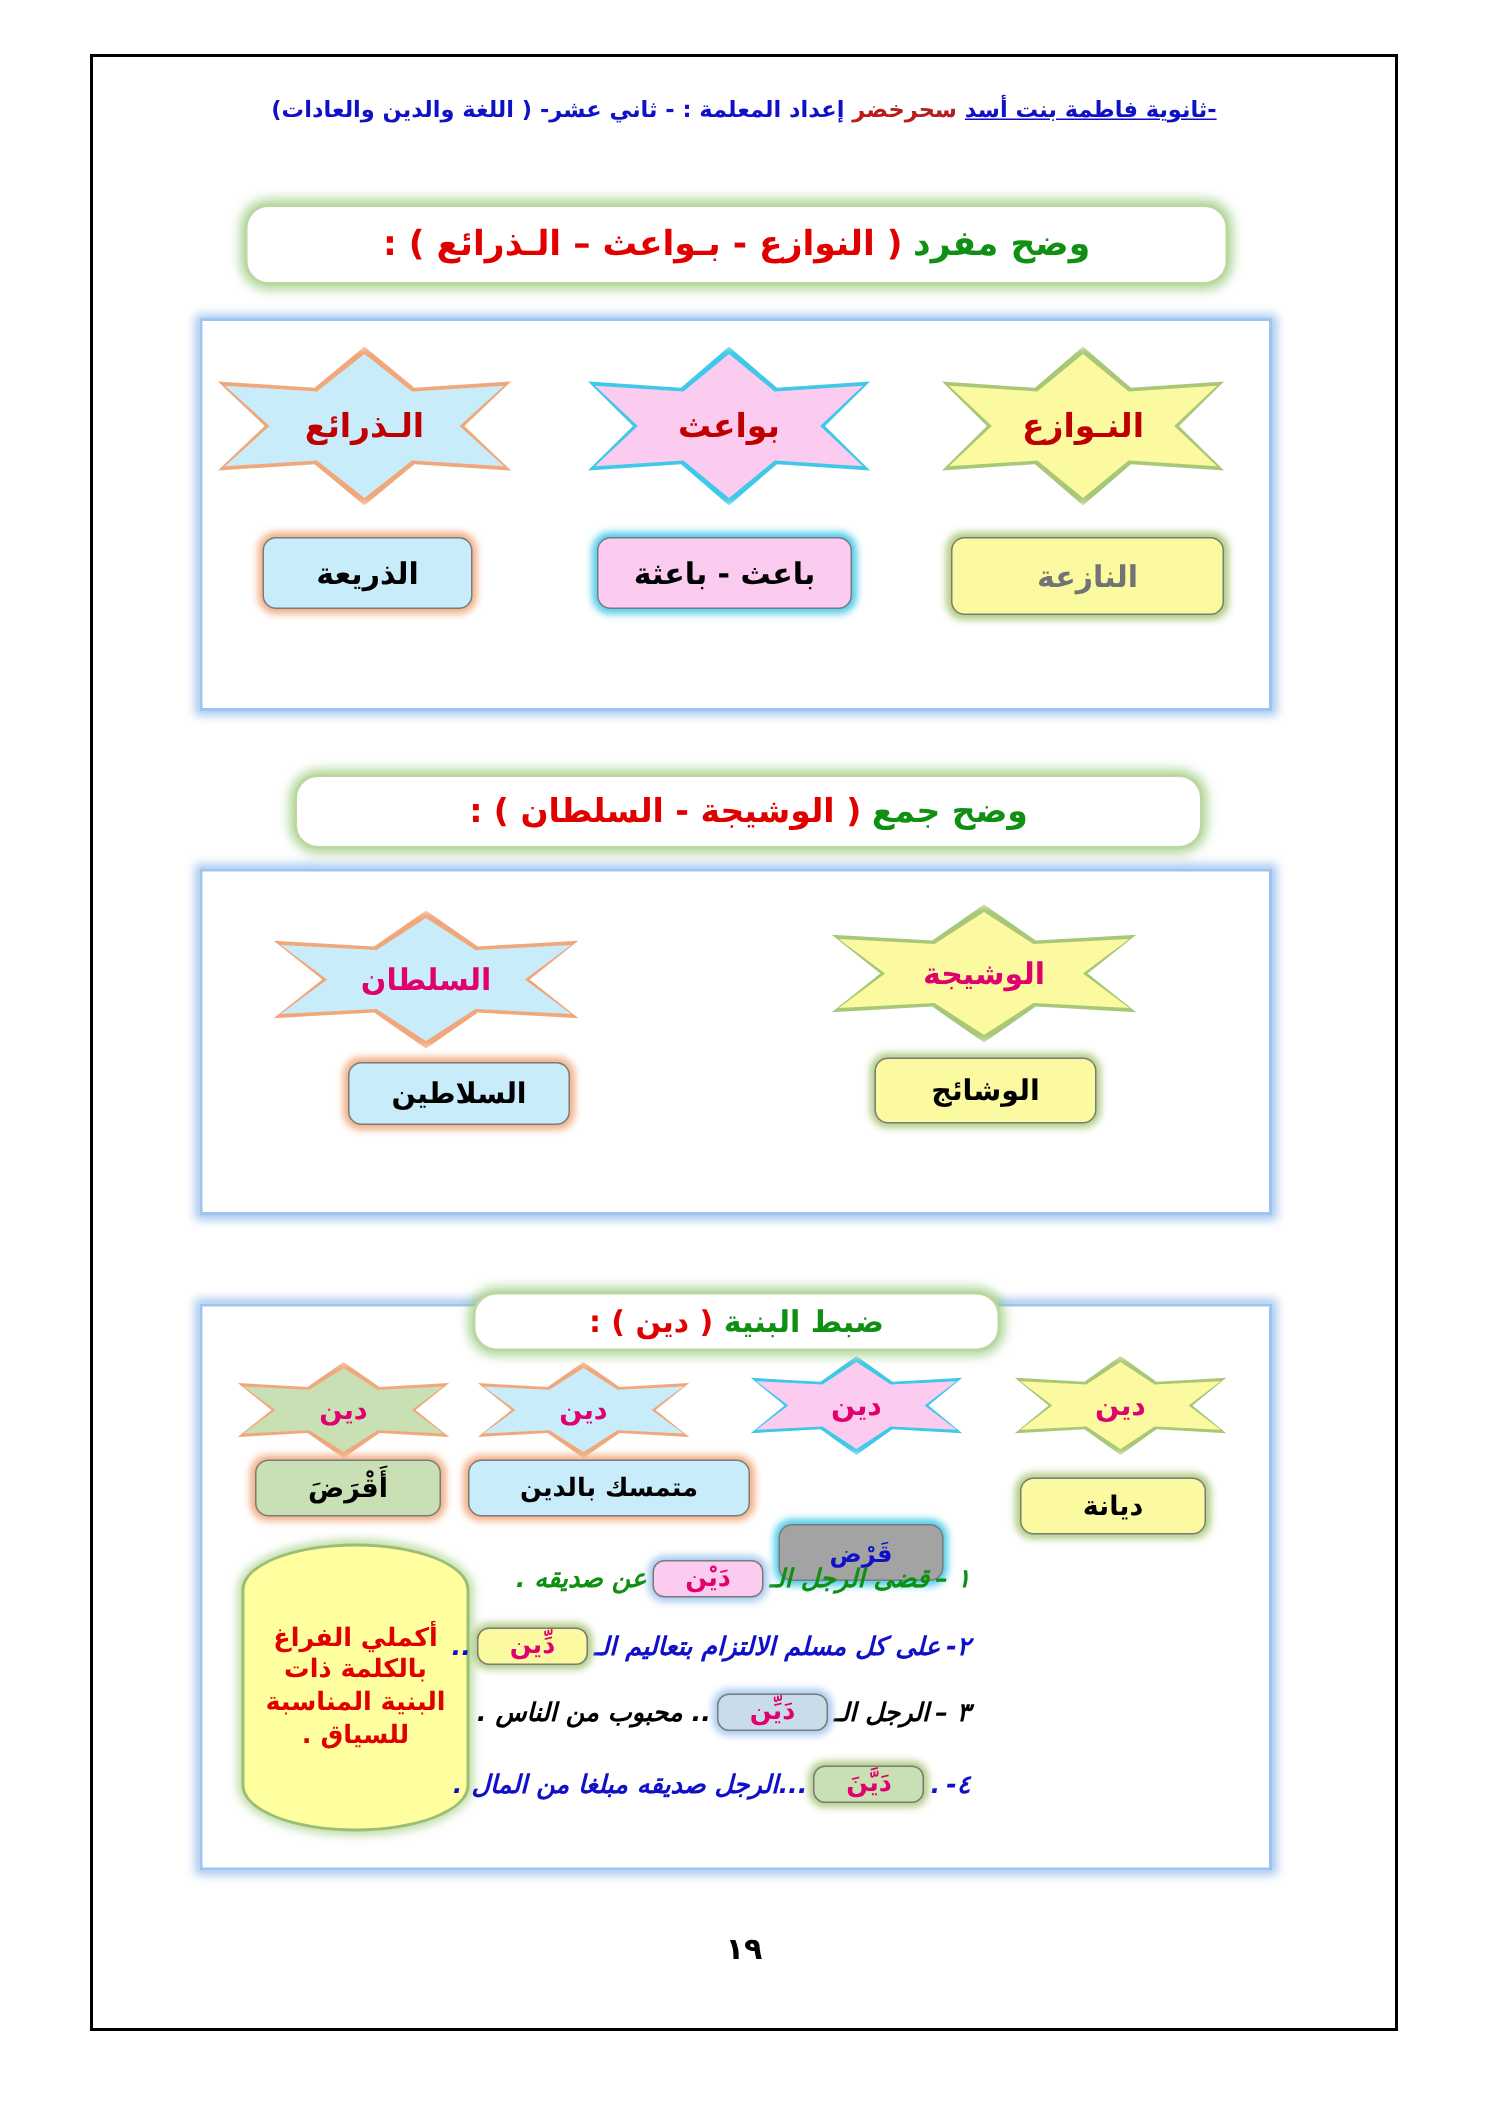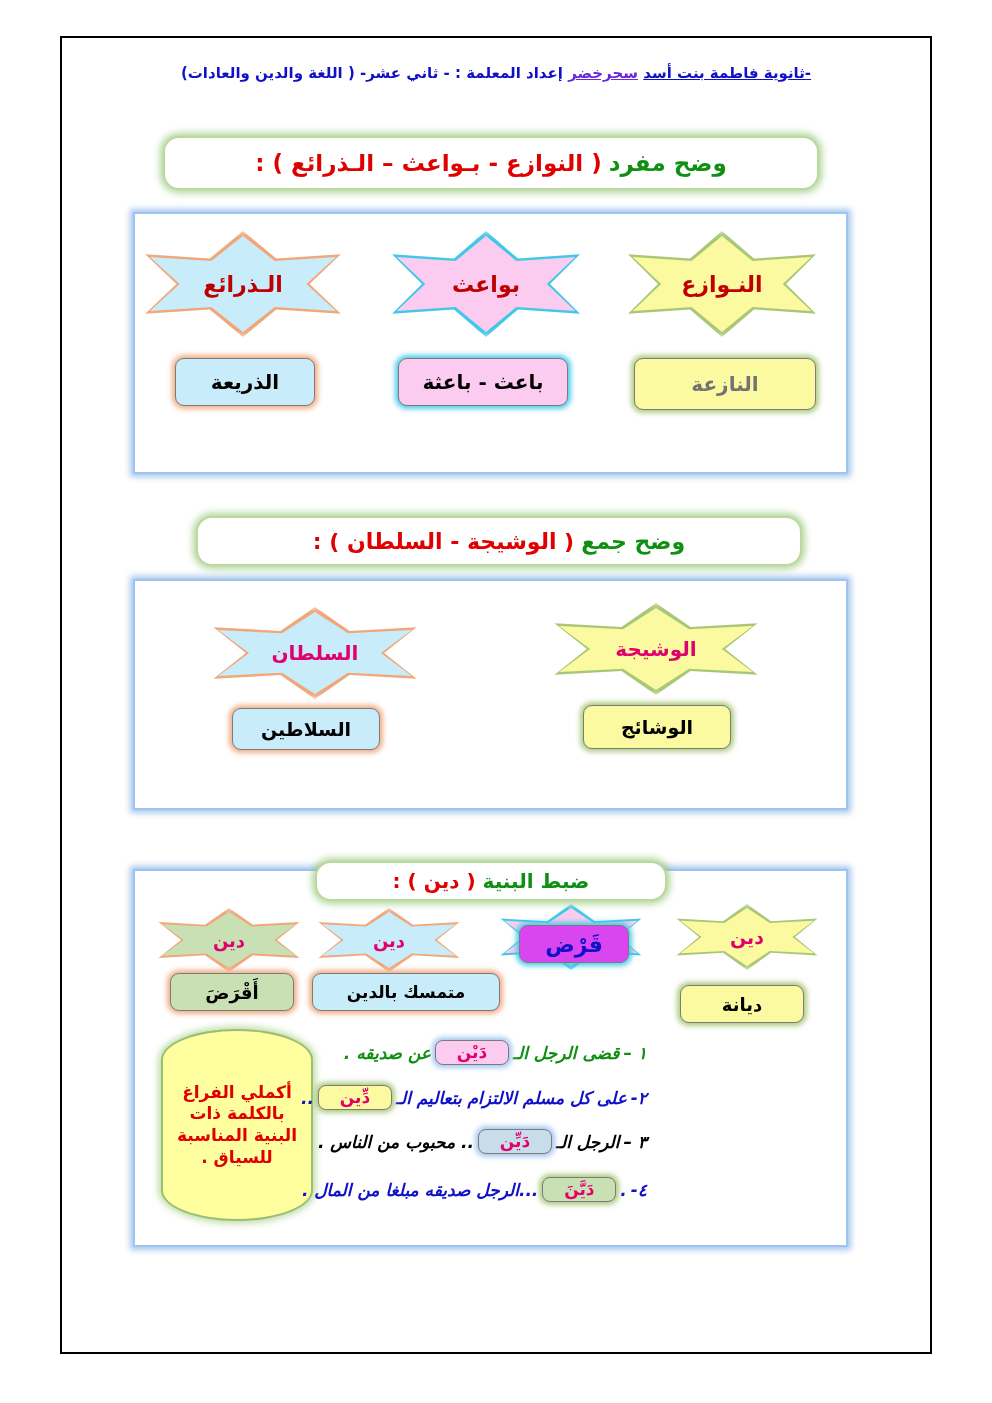--- a/index.html
+++ b/index.html
@@ -36,22 +36,21 @@
     width: 992px;
     text-align: center;
     direction: rtl;
     font-weight: bold;
     font-size: 15px;
     color: #1010c8;
     white-space: nowrap;
     letter-spacing: 0px;
   }
   .header-line .teacher-name {
-    color: #6d28d9;
-    text-decoration: underline;
+    color: #b91c1c;
   }
   .header-line .underlined {
     text-decoration: underline;
   }
 
   
   .banner {
     position: absolute;
     box-sizing: border-box;
     background: #ffffff;
@@ -228,21 +227,21 @@
   </div>
 
   <div class="banner" style="left:196px; top:516px; width:606px; height:50px; font-size:22px;">
     <span class="t-green">وضح جمع</span>
     <span style="width:7px;"></span>
     <span class="t-red">( الوشيجة  -  السلطان )  :</span>
   </div>
 
   <div class="bluebox" style="left:133px; top:579px; width:715px; height:231px;"></div>
 
-  <div class="star-wrap" style="left:212px; top:612px; width:206px; height:82px;">
+  <div class="star-wrap" style="left:181px; top:612px; width:206px; height:82px;">
     <div class="star-glow" style="left:-5px; top:-5px; width:216px; height:92px; background:#f0a77a;"></div>
     <div class="star" style="left:0; top:0; width:206px; height:82px; background:#c9ecfa; color:#e0006e; font-size:20px;">
       <span>السلطان</span>
     </div>
   </div>
 
   <div class="star-wrap" style="left:553px; top:608px; width:206px; height:82px;">
     <div class="star-glow" style="left:-5px; top:-5px; width:216px; height:92px; background:#a8c878;"></div>
     <div class="star" style="left:0; top:0; width:206px; height:82px; background:#fbfaa0; color:#e0006e; font-size:20px;">
       <span>الوشيجة</span>
@@ -294,21 +293,21 @@
   </div>
 
   <div class="chip" style="left:170px; top:973px; width:124px; height:38px; background:#c9dfb4; color:#000000; font-size:18px; box-shadow:0 0 5px 3px rgba(240,167,122,0.9);">
     <span>أَقْرَضَ</span>
   </div>
 
   <div class="chip" style="left:312px; top:973px; width:188px; height:38px; background:#c9ecfa; color:#000000; font-size:17px; box-shadow:0 0 5px 3px rgba(240,167,122,0.9);">
     <span>متمسك بالدين</span>
   </div>
 
-  <div class="chip" style="left:519px; top:925px; width:110px; height:38px; background:#d946ef; color:#1010c8; font-size:22px; box-shadow:0 0 5px 3px rgba(63,200,232,0.9);">
+  <div class="chip" style="left:519px; top:1016px; width:110px; height:38px; background:#a3a3a3; color:#1010c8; font-size:16px; box-shadow:0 0 5px 3px rgba(63,200,232,0.9);">
     <span>قَرْض</span>
   </div>
 
   <div class="chip" style="left:680px; top:985px; width:124px; height:38px; background:#fbfaa0; color:#000000; font-size:18px; box-shadow:0 0 5px 3px rgba(168,200,120,0.9);">
     <span>ديانة</span>
   </div>
 
   <div class="barrel" style="left:161px; top:1029px; width:152px; height:192px; font-size:17px;">
     <span>أكملي الفراغ بالكلمة ذات البنية المناسبة للسياق .</span>
   </div>
@@ -342,14 +341,15 @@
 
   <div class="sentence" style="right:345px; top:1177px; font-size:17px; color:#1010c8;">
     <span class="seg">٤-</span>
     <span class="seg">.</span>
     <span class="inline-chip" style="background:#c9dfb4; box-shadow:0 0 5px 3px rgba(168,200,120,0.9);">
       <span>دَيَّنَ</span>
     </span>
     <span class="seg">...الرجل صديقه مبلغا من المال .</span>
   </div>
 
+  <div class="page-number">١٩</div>
 
 </div>
 
 </body></html>

